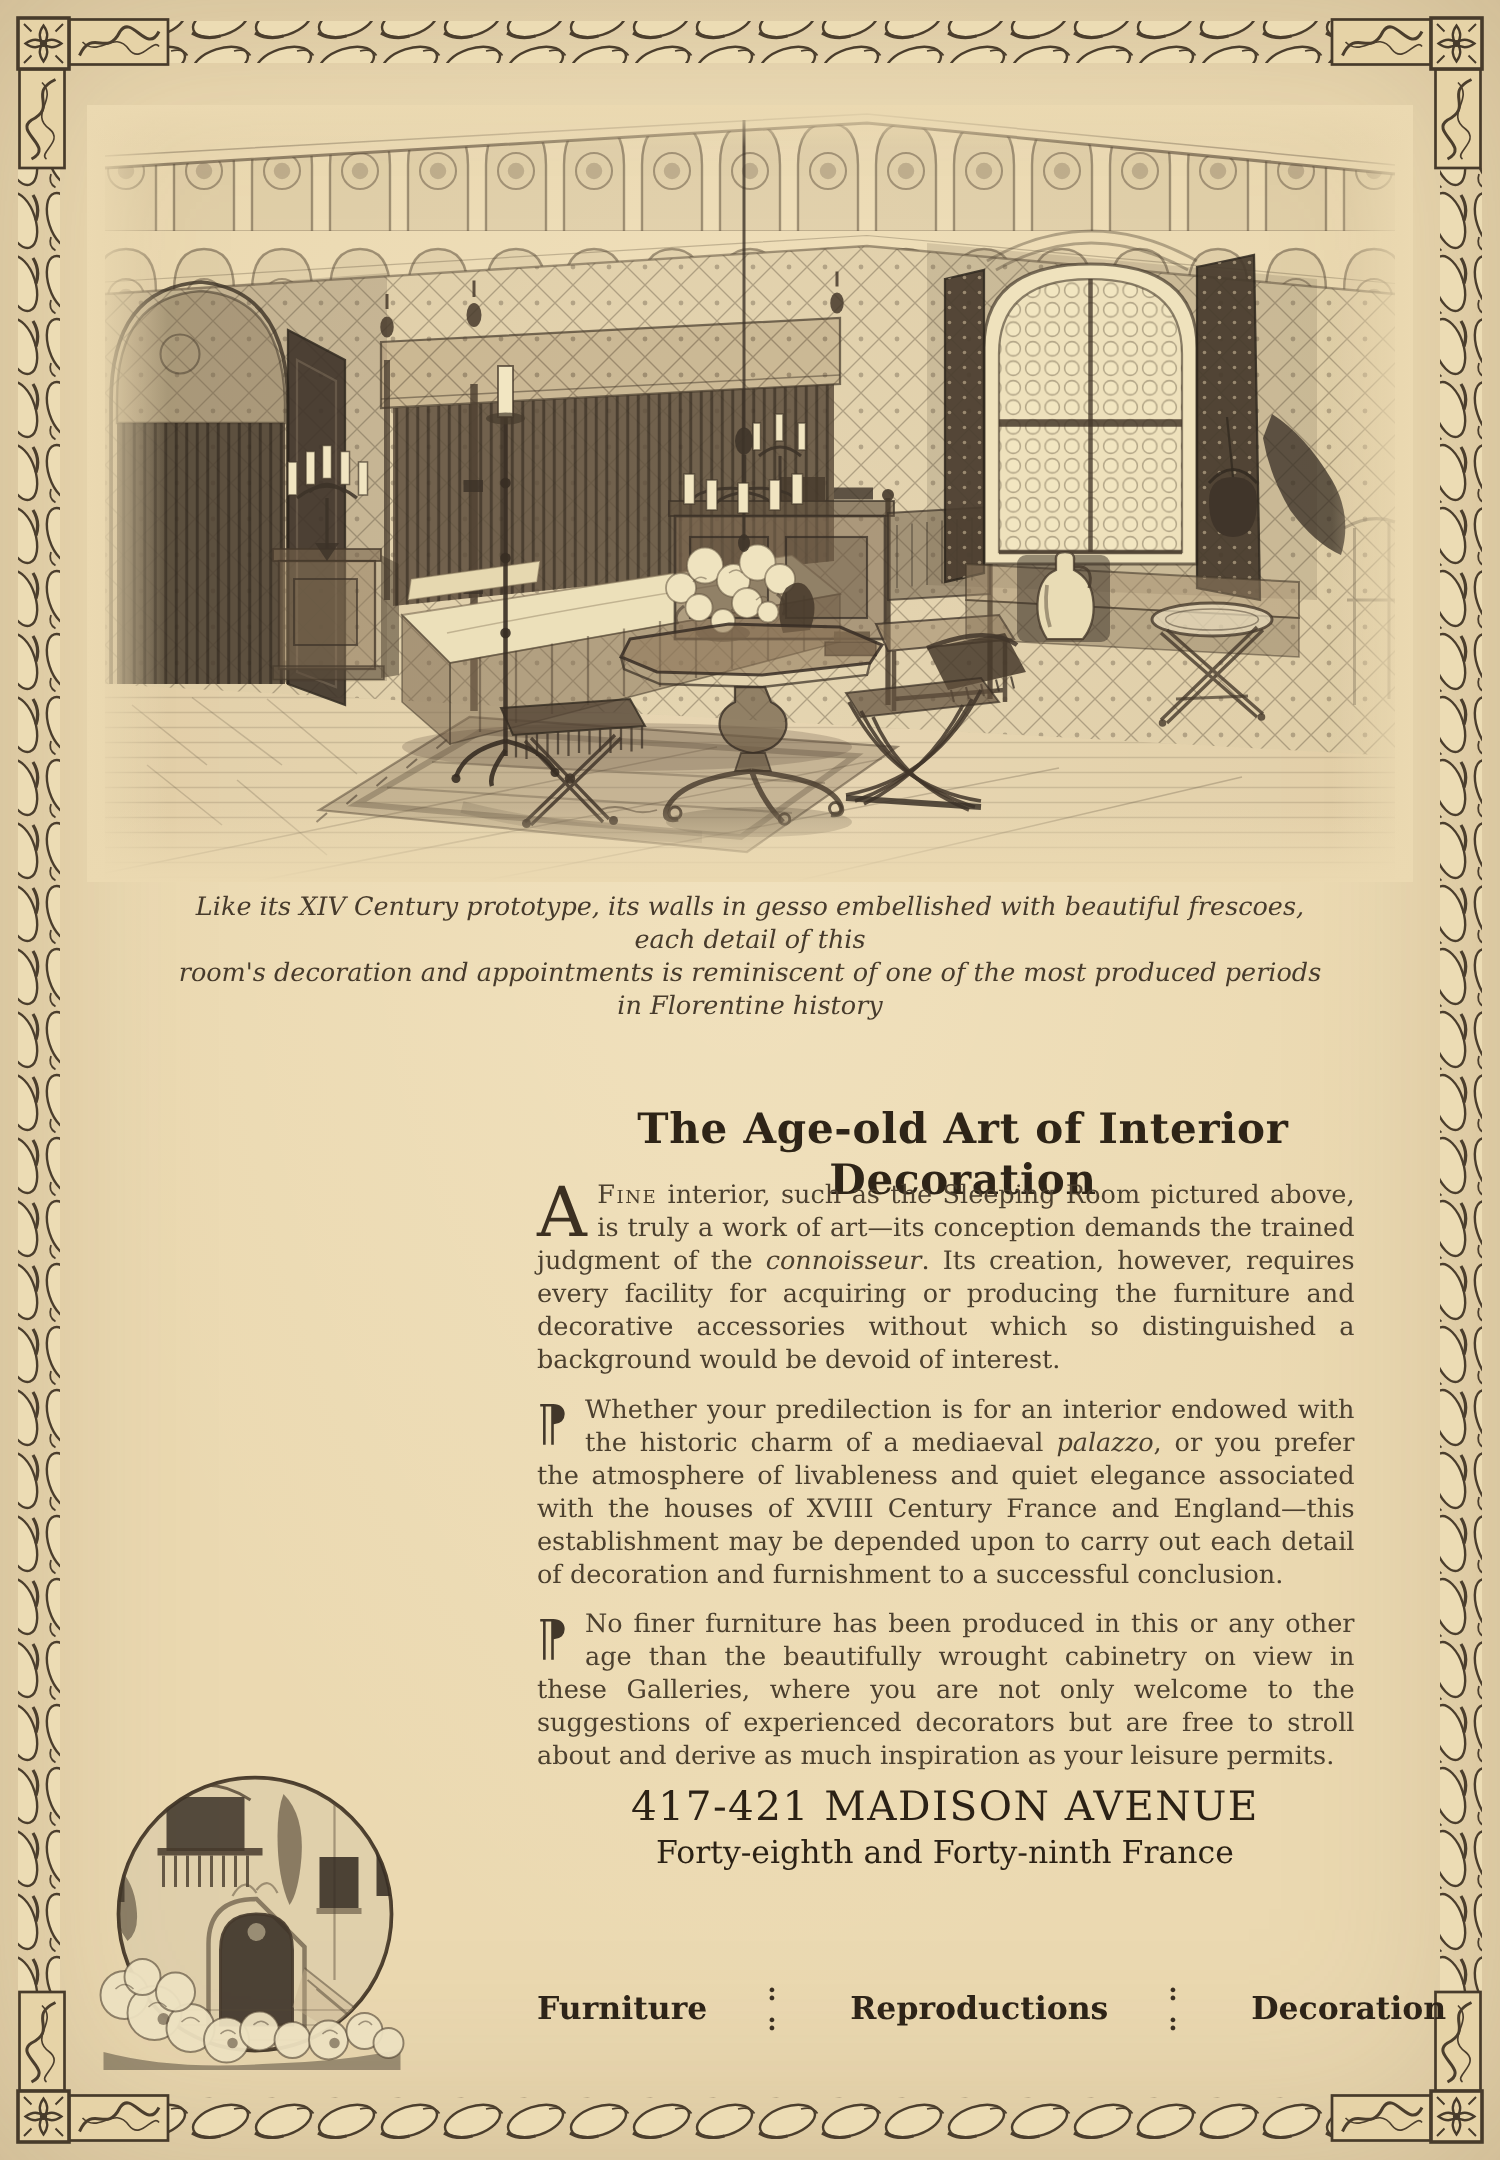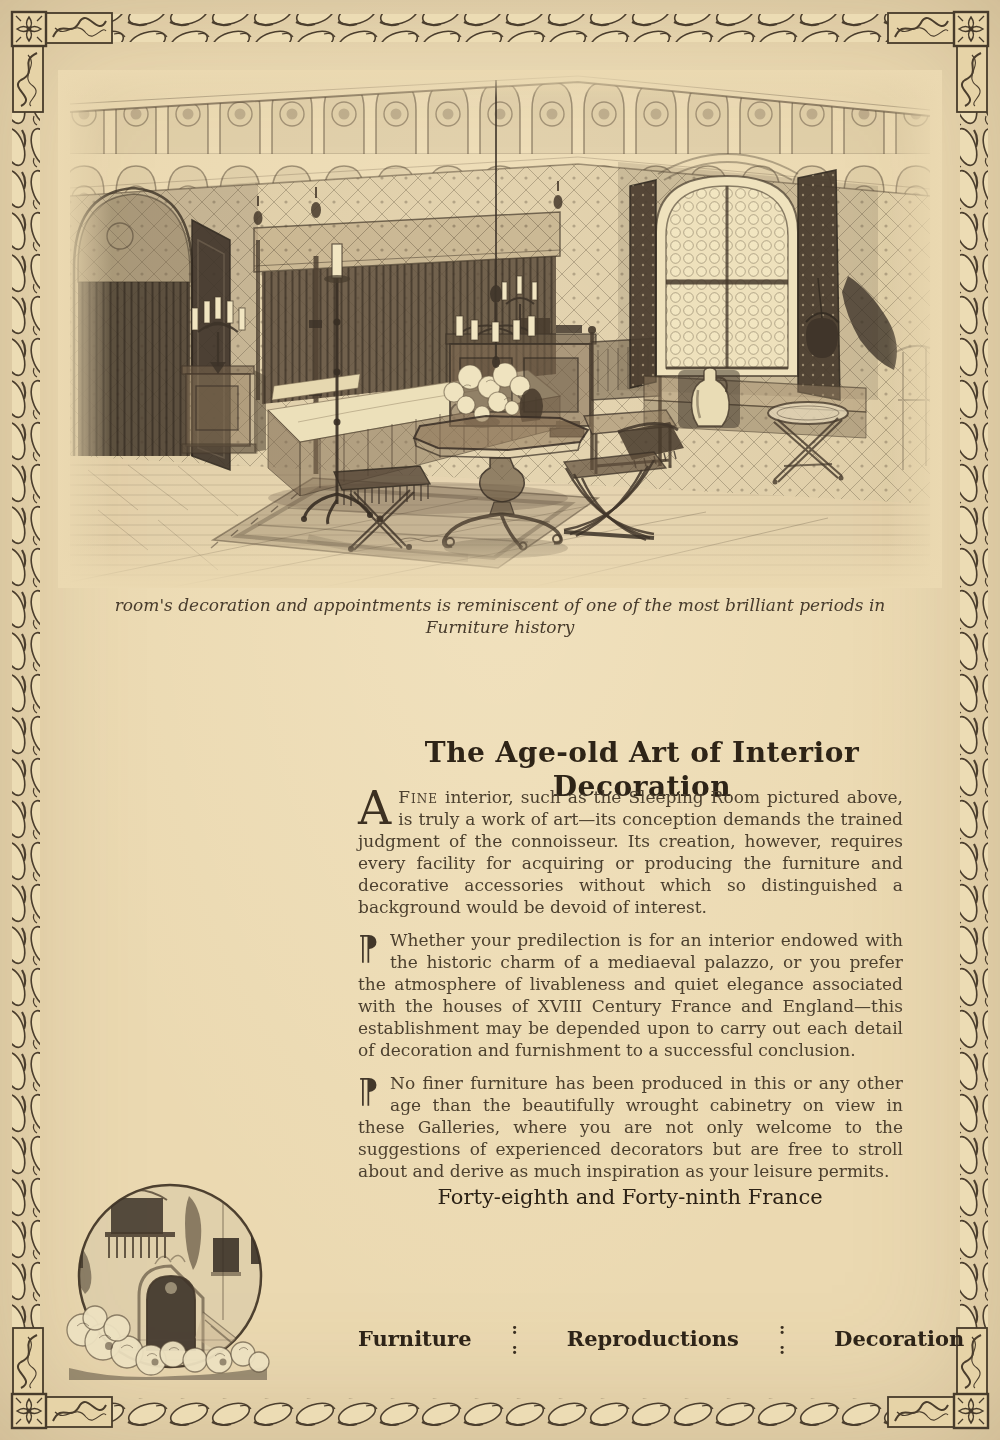--- a/index.html
+++ b/index.html
@@ -22,21 +22,21 @@
     position:absolute;left:330px;top:724px;width:600px;margin:12px;text-align:center;
     font-weight:bold;font-size:28px;line-height:34px;color:#2e2417;letter-spacing:.5px;
   }
   .body-col{
     position:absolute;left:358px;top:786px;width:545px;
     font-size:17px;line-height:22px;color:#4c402f;text-align:justify;
   }
   .body-col p{margin:0 0 11px 0;}
   .dropcap{float:left;font-size:46px;line-height:40px;padding:2px 7px 0 0;color:#3c3021;}
   .sc{font-variant:small-caps;letter-spacing:1px;}
-  .it{}
+  .it{font-style:italic;}
   .pmark{
     float:left;display:inline-block;transform:scaleX(-1);
     font-size:33px;line-height:36px;margin:2px 11px 0 0;color:#42372a;
   }
   .logo-block{position:absolute;left:300px;top:1182px;width:660px;text-align:center;color:#2b2115;}
   .logo-name{font-weight:bold;font-size:46px;line-height:54px;letter-spacing:1px;}
   .logo-inc{font-size:15px;letter-spacing:9px;margin-top:3px;color:#33281b;}
   .logo-address{font-size:27px;letter-spacing:1px;margin-top:7px;}
   .logo-streets{font-size:21px;margin-top:3px;}
   .services{
@@ -398,38 +398,40 @@
     <path d="M342,470 q10,-4 20,0 q8,3 18,0" fill="none" stroke="rgba(80,66,50,.5)" stroke-width="1.2"></path>
 
     <rect x="0" y="0" width="54" height="518" fill="url(#fadeL)"></rect>
     <rect x="830" y="0" width="54" height="518" fill="url(#fadeR)"></rect>
     <rect x="0" y="0" width="884" height="28" fill="url(#fadeT)"></rect>
     <rect x="0" y="468" width="884" height="50" fill="url(#fadeB)"></rect>
   </svg>
   </div>
 
   <div class="caption">
-    <div>room's decoration and appointments is reminiscent of one of the most brilliant periods in Furniture history</div>
+    <div>Like its XIV Century prototype, its walls in gesso embellished with beautiful frescoes, each detail of this</div>
+    <div>room's decoration and appointments is reminiscent of one of the most produced periods in Florentine history</div>
   </div>
 
   <h1 class="heading">The Age-old Art of Interior Decoration</h1>
 
   <div class="body-col">
     <p>
       <span class="dropcap">A</span><span class="sc">Fine</span><span> interior, such as the Sleeping Room pictured above, is truly a work of art—its conception demands the trained judgment of the </span><span class="it">connoisseur</span><span>. Its creation, however, requires every facility for acquiring or producing the furniture and decorative accessories without which so distinguished a background would be devoid of interest.</span>
     </p>
     <p>
       <span class="pmark">¶</span><span>Whether your predilection is for an interior endowed with the historic charm of a mediaeval </span><span class="it">palazzo</span><span>, or you prefer the atmosphere of livableness and quiet elegance associated with the houses of XVIII Century France and England—this establishment may be depended upon to carry out each detail of decoration and furnishment to a successful conclusion.</span>
     </p>
     <p>
       <span class="pmark">¶</span><span>No finer furniture has been produced in this or any other age than the beautifully wrought cabinetry on view in these Galleries, where you are not only welcome to the suggestions of experienced decorators but are free to stroll about and derive as much inspiration as your leisure permits.</span>
     </p>
   </div>
 
   <div class="logo-block">
+    <div class="logo-address">417-421 MADISON AVENUE</div>
     <div class="logo-streets">Forty-eighth and Forty-ninth France</div>
   </div>
 
   <div class="vignette">
   <svg width="230" height="205" viewBox="0 0 230 205">
     <defs>
       <clipPath id="vigClip">
             <circle cx="115" cy="96" r="91"></circle>
           </clipPath>
     </defs>

